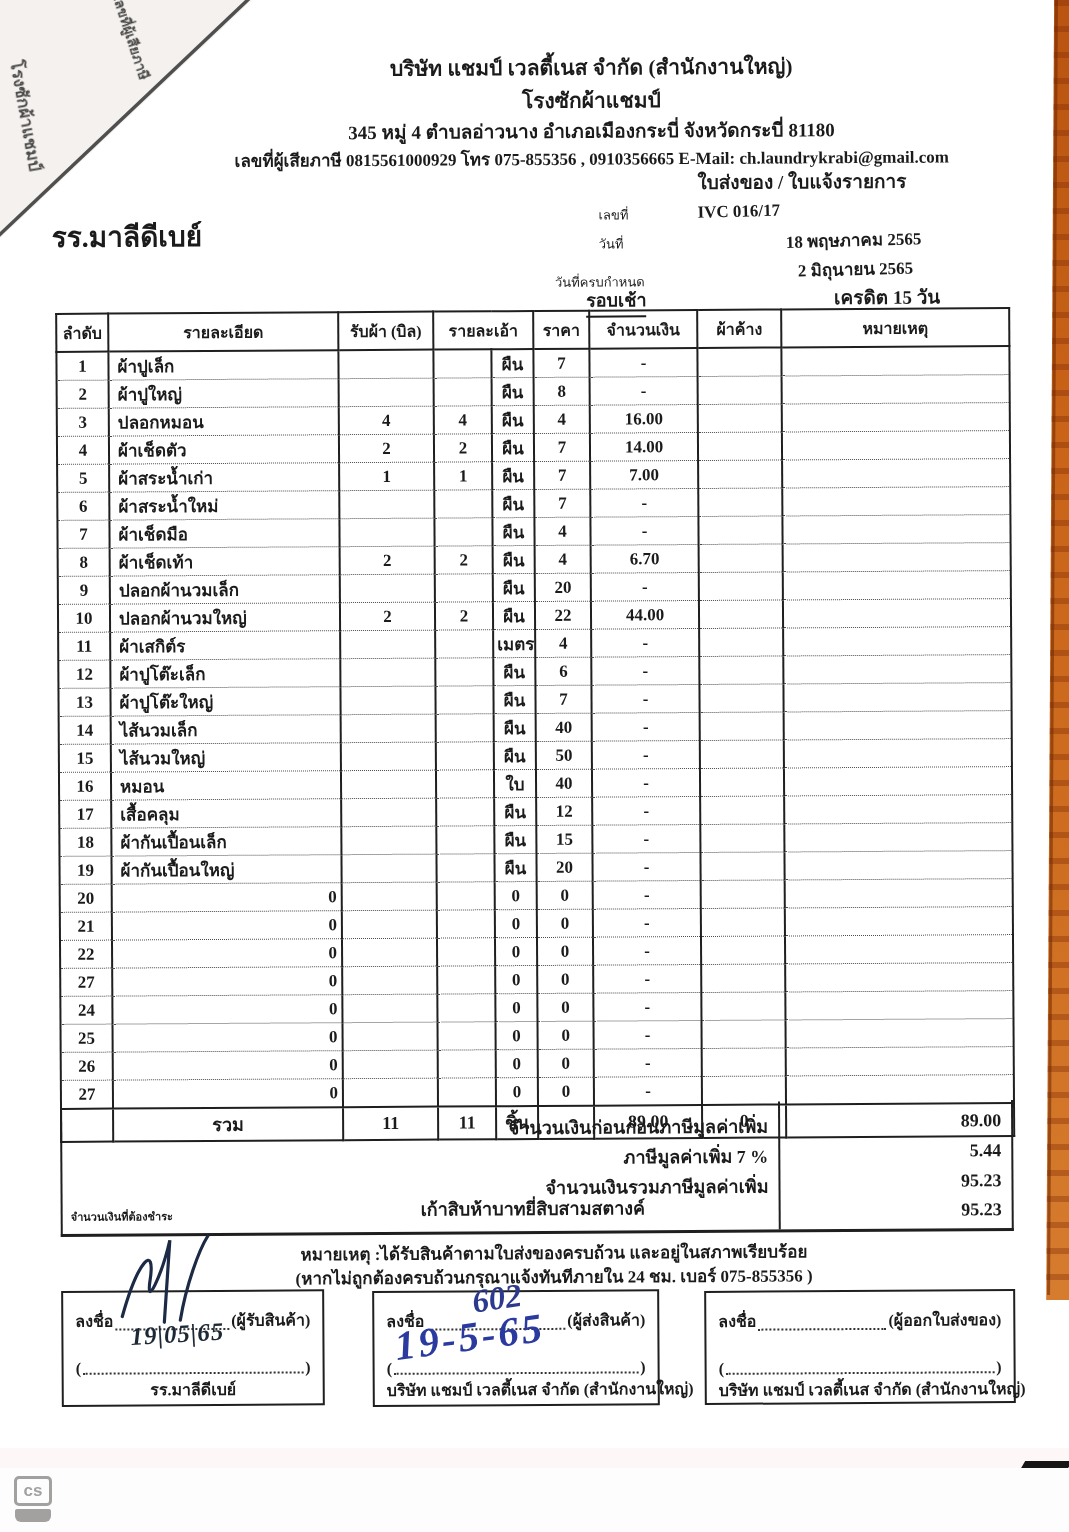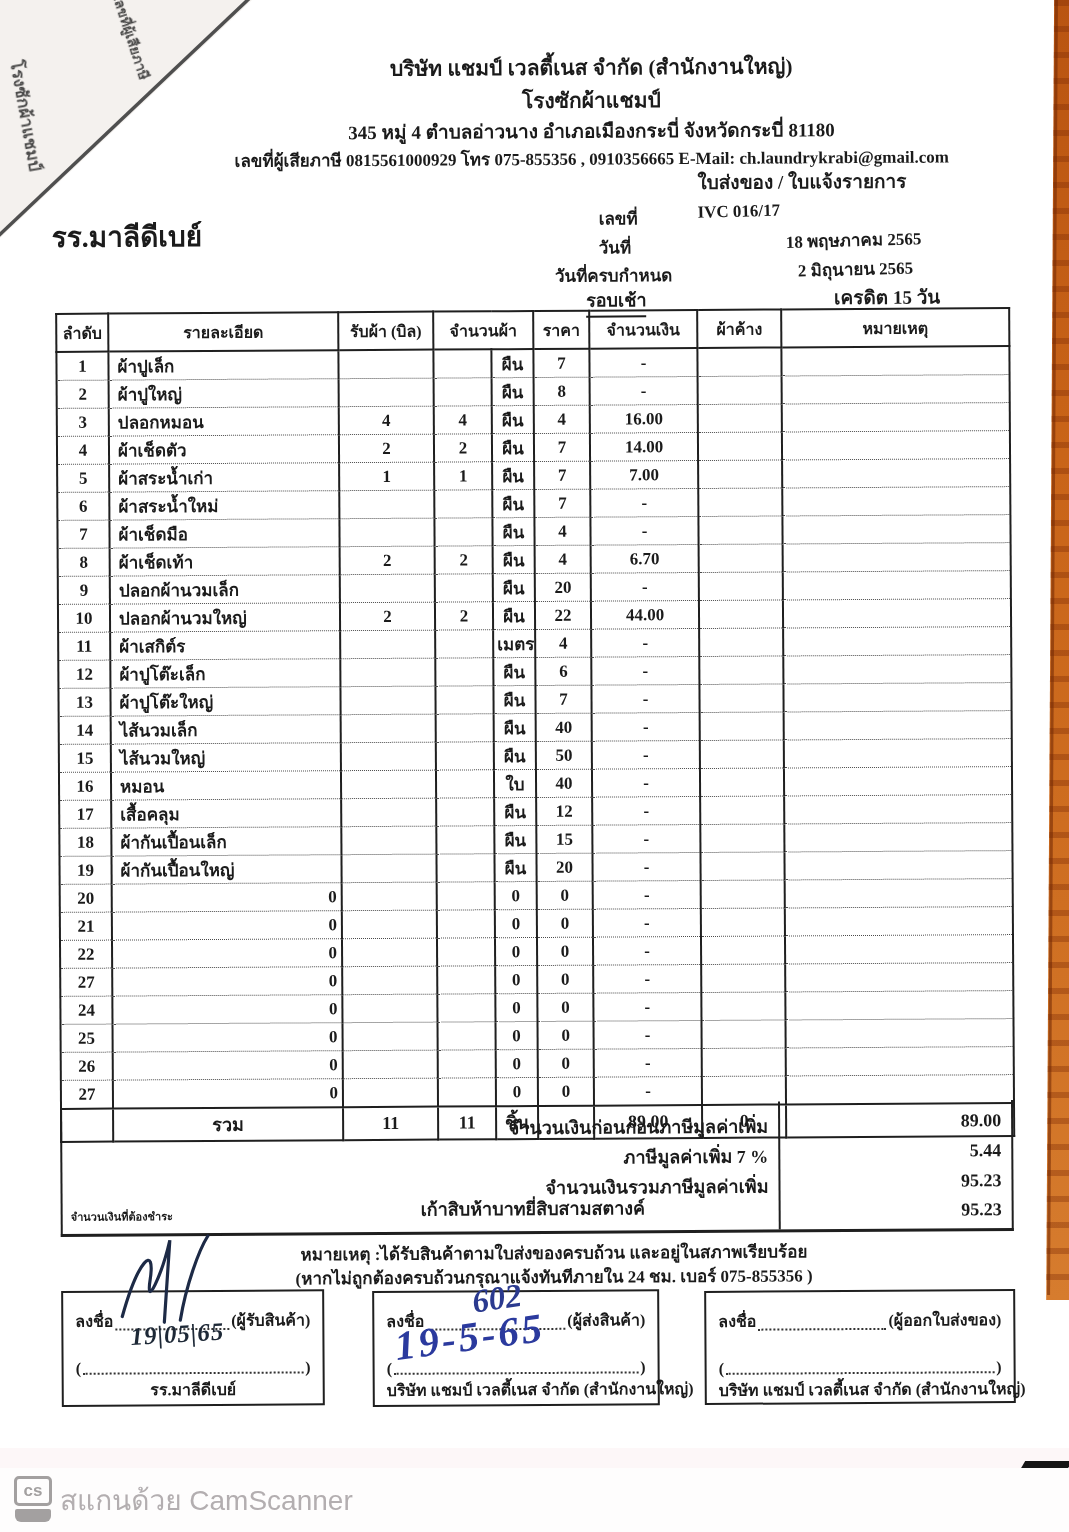--- a/index.html
+++ b/index.html
@@ -30,21 +30,21 @@
   .ct1{left:30px;top:58px;font-size:17px;transform:rotate(80deg);transform-origin:left top;}
   .ct2{left:128px;top:-8px;font-size:14px;transform:rotate(72deg);transform-origin:left top;}
   
   .company{position:absolute;left:150px;right:30px;top:52px;text-align:center;font-weight:700;line-height:1.55;}
   .co1{font-size:21px;}
   .co2{font-size:21px;}
   .co3{font-size:19px;}
   .co4{font-size:17px;}
   .doc-type{position:absolute;left:700px;top:168px;font-size:19px;font-weight:700;}
   .customer{position:absolute;left:54px;top:212px;font-size:28px;font-weight:700;}
-  .meta-label{position:absolute;font-size:17px;font-weight:700;}
+  .meta-label{position:absolute;font-size:13px;font-weight:400;}
   .meta-value{position:absolute;font-size:17px;font-weight:700;transform:rotate(-1.2deg);}
   .round{position:absolute;left:588px;top:286px;font-size:18px;font-weight:700;border-bottom:2px solid #1b1b1b;padding-bottom:1px;}
   .credit{position:absolute;left:836px;top:284px;font-size:19px;font-weight:700;}
   
   .items{position:absolute;left:57px;top:310px;width:953px;border-collapse:collapse;table-layout:fixed;}
   .items th,.items td{border-left:2px solid #1f1f1f;border-right:2px solid #1f1f1f;overflow:hidden;white-space:nowrap;}
   .items thead th{
     border-top:2.5px solid #1f1f1f;border-bottom:2px solid #1f1f1f;
     font-size:16px;font-weight:700;height:34px;text-align:center;
   }
@@ -112,21 +112,21 @@
     <div class="co4">เลขที่ผู้เสียภาษี 0815561000929 โทร 075-855356 , 0910356665 E-Mail: ch.laundrykrabi@gmail.com</div>
   </div>
 
   <div class="doc-type">ใบส่งของ / ใบแจ้งรายการ</div>
   <div class="customer">รร.มาลีดีเบย์</div>
 
   <span class="meta-label" style="left:601px;top:205px;">เลขที่</span>
   <span class="meta-value" style="left:700px;top:203px;">IVC 016/17</span>
   <span class="meta-label" style="left:601px;top:234px;">วันที่</span>
   <span class="meta-value" style="left:788px;top:228px;">18 พฤษภาคม 2565</span>
-  <span class="meta-label" style="left:557px;top:262px;">วันที่ครบกำหนด</span>
+  <span class="meta-label" style="left:557px;top:272px;">วันที่ครบกำหนด</span>
   <span class="meta-value" style="left:800px;top:257px;">2 มิถุนายน 2565</span>
   <span class="round">รอบเช้า</span>
   <span class="credit">เครดิต 15 วัน</span>
 
   <table class="items">
     <colgroup>
       <col style="width:52px">
         <col style="width:230px">
         <col style="width:95px">
         <col style="width:58px">
@@ -134,21 +134,21 @@
         <col style="width:56px">
         <col style="width:108px">
         <col style="width:84px">
         <col style="width:228px">
     </colgroup>
     <thead>
       <tr>
         <th>ลำดับ</th>
         <th>รายละเอียด</th>
         <th>รับผ้า (บิล)</th>
-        <th colspan="2">จำนวนผ้า</th>
+        <th colspan="2">รายละเอ้า</th>
         <th>ราคา</th>
         <th>จำนวนเงิน</th>
         <th>ผ้าค้าง</th>
         <th>หมายเหตุ</th>
       </tr>
     </thead>
     <tbody>
         <tr>
           <td class="c0">1</td>
           <td class="c1">ผ้าปูเล็ก</td>
@@ -532,14 +532,13 @@
 <div class="desk-strip"></div>
 <div class="desk-edge"></div>
 <div class="below-tint"></div>
 <div class="black-sliver"></div>
 
 <div class="footer">
   <div class="cs-logo">
     <div class="cs-box">cs</div>
     <div class="cs-base"></div>
   </div>
-  <div class="cs-text">สแกนด้วย CamScanner</div>
 </div>
 
 </body></html>

